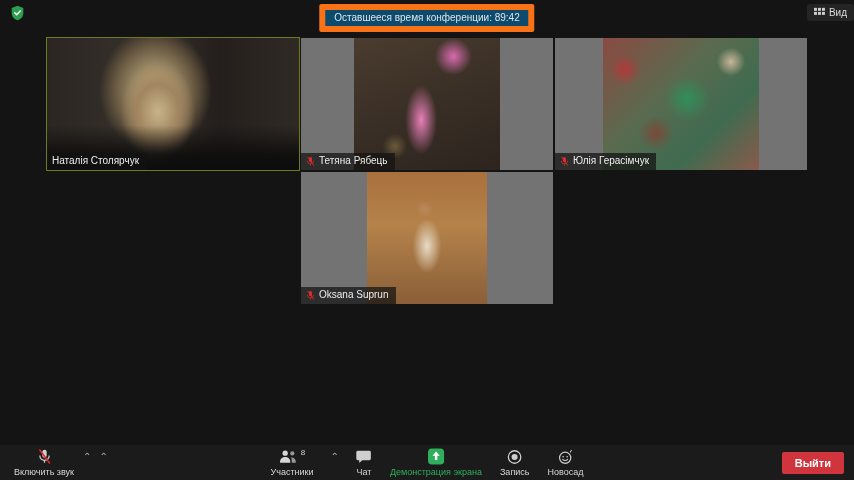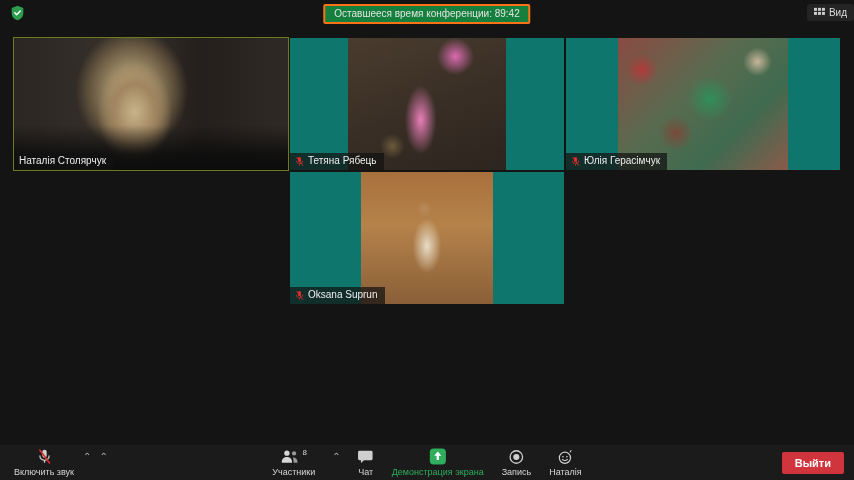--- a/index.html
+++ b/index.html
@@ -3,29 +3,29 @@
 <meta charset="utf-8">
 <style>
   html,body{margin:0;padding:0;background:#000;}
   .app{width:854px;height:480px;background:#141414;position:relative;overflow:hidden;
        font-family:"Liberation Sans",sans-serif;display:flex;flex-direction:column;}
 
   
   .topbar{flex:0 0 26px;position:relative;background:#141414;}
   .shield{position:absolute;left:10px;top:5px;line-height:0;}
   .timer{position:absolute;left:50%;top:4px;transform:translateX(-50%);
-         background:#15803d;border:2px solid #f97316;color:#e3e3e3;font-size:10px;
+         background:#0c4a6e;border:6px solid #f97316;color:#e3e3e3;font-size:10px;
          padding:2px 9px 3px;border-radius:2px;white-space:nowrap;}
   .view-btn{position:absolute;right:0;top:4px;display:flex;align-items:center;gap:4px;
             color:#dcdcdc;font-size:10px;background:#242424;padding:3px 7px;border-radius:3px;cursor:pointer;}
 
   
   .grid-area{flex:1 1 auto;display:flex;flex-direction:column;gap:2px;padding-top:12px;background:#141414;}
   .grid-row{display:flex;justify-content:center;gap:2px;}
-  .tile{width:274px;height:132px;background:#0f766e;position:relative;overflow:hidden;
+  .tile{width:252px;height:132px;background:#737373;position:relative;overflow:hidden;
         display:flex;justify-content:center;cursor:pointer;align-items:center;}
   .tile.active{box-shadow:0 0 0 2px var(--active-border,#b3c02f) inset, 0 0 0 1px #6d7a1e;z-index:2;}
   .photo{height:100%;}
 
   .photo-natalia{width:100%;background:
     linear-gradient(0deg,#0c0c0c 0%,rgba(12,12,12,.85) 12%,rgba(12,12,12,0) 34%),
     radial-gradient(ellipse 52px 70px at 44% 56%,#c8b489 0%,#a08560 40%,rgba(60,50,40,0) 72%),
     radial-gradient(ellipse 78px 86px at 43% 40%,#d9c591 0%,rgba(150,125,85,.45) 55%,rgba(0,0,0,0) 72%),
     linear-gradient(90deg,#2b2622 0%,#38322c 42%,#241f1c 68%,#302a25 100%);}
   .photo-kpop{width:62%;background:
@@ -214,19 +214,19 @@
       <div class="tb-item">
         <div class="icon-row">
           <svg width="16" height="16" viewBox="0 0 20 20">
               <circle cx="9.5" cy="11" r="7" fill="none" stroke="#cfcfcf" stroke-width="1.5"></circle>
               <circle cx="7" cy="9.6" r="1" fill="#cfcfcf"></circle>
               <circle cx="12" cy="9.6" r="1" fill="#cfcfcf"></circle>
               <path d="M6.4 13a4 4 0 0 0 6.2 0" stroke="#cfcfcf" stroke-width="1.3" fill="none" stroke-linecap="round"></path>
               <path d="M16 3.8l1.2-2" stroke="#cfcfcf" stroke-width="1.3" stroke-linecap="round"></path>
             </svg>
         </div>
-        <span class="tb-label">Наталія</span>
+        <span class="tb-label">Новосад</span>
       </div>
     </div>
 
     <span class="leave-btn">Выйти</span>
   </div>
 </div>
 
 </body></html>

